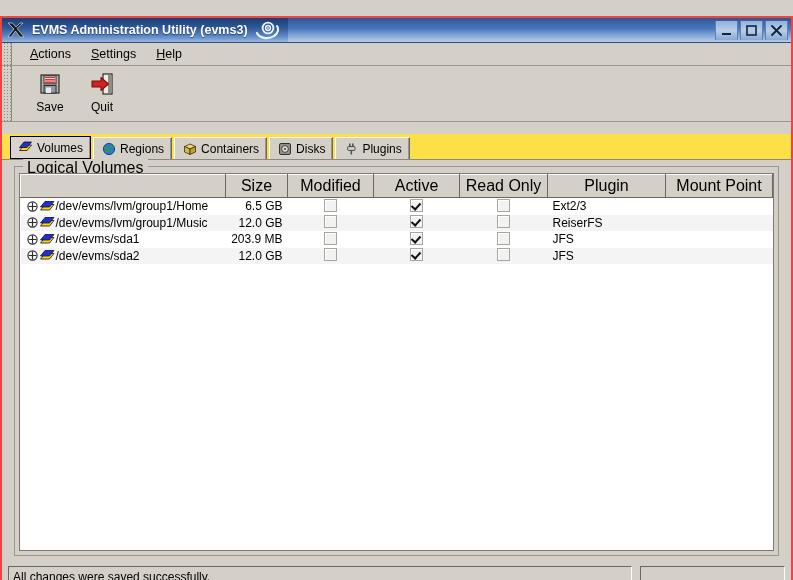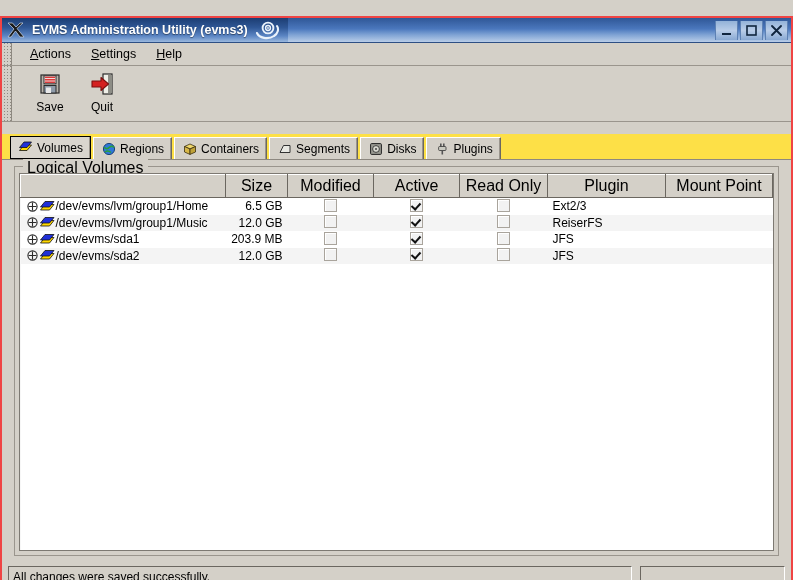--- a/index.html
+++ b/index.html
@@ -208,28 +208,20 @@
       <span class="tico">
         <svg width="14" height="14" viewBox="0 0 14 14">
           <path d="M1.5 4.5 L7 2 L12.5 4.5 L7 7 Z" fill="#f0d86a" stroke="#3a2f10" stroke-width=".8"></path>
           <path d="M1.5 4.5 L1.5 10 L7 12.4 L7 7 Z" fill="#d8b848" stroke="#3a2f10" stroke-width=".8"></path>
           <path d="M12.5 4.5 L12.5 10 L7 12.4 L7 7 Z" fill="#c0a238" stroke="#3a2f10" stroke-width=".8"></path>
         </svg>
       </span>
       <span>Containers</span>
     </div>
 
-    <div class="tab">
-      <span class="tico">
-        <svg width="14" height="14" viewBox="0 0 14 14">
-          <path d="M2 10.5 L5.5 3.5 L12 3.5 L12 10.5 Z" fill="#e9e9e3" stroke="#333" stroke-width="1"></path>
-        </svg>
-      </span>
-      <span>Segments</span>
-    </div>
 
     <div class="tab">
       <span class="tico">
         <svg width="14" height="14" viewBox="0 0 14 14">
           <rect x="1.6" y="1.6" width="10.8" height="10.8" rx="1" fill="#9a9a92" stroke="#222" stroke-width="1"></rect>
           <circle cx="7" cy="7" r="3.4" fill="#d8d8d0" stroke="#222" stroke-width=".8"></circle>
           <circle cx="7" cy="7" r="1" fill="#444"></circle>
         </svg>
       </span>
       <span>Disks</span>

